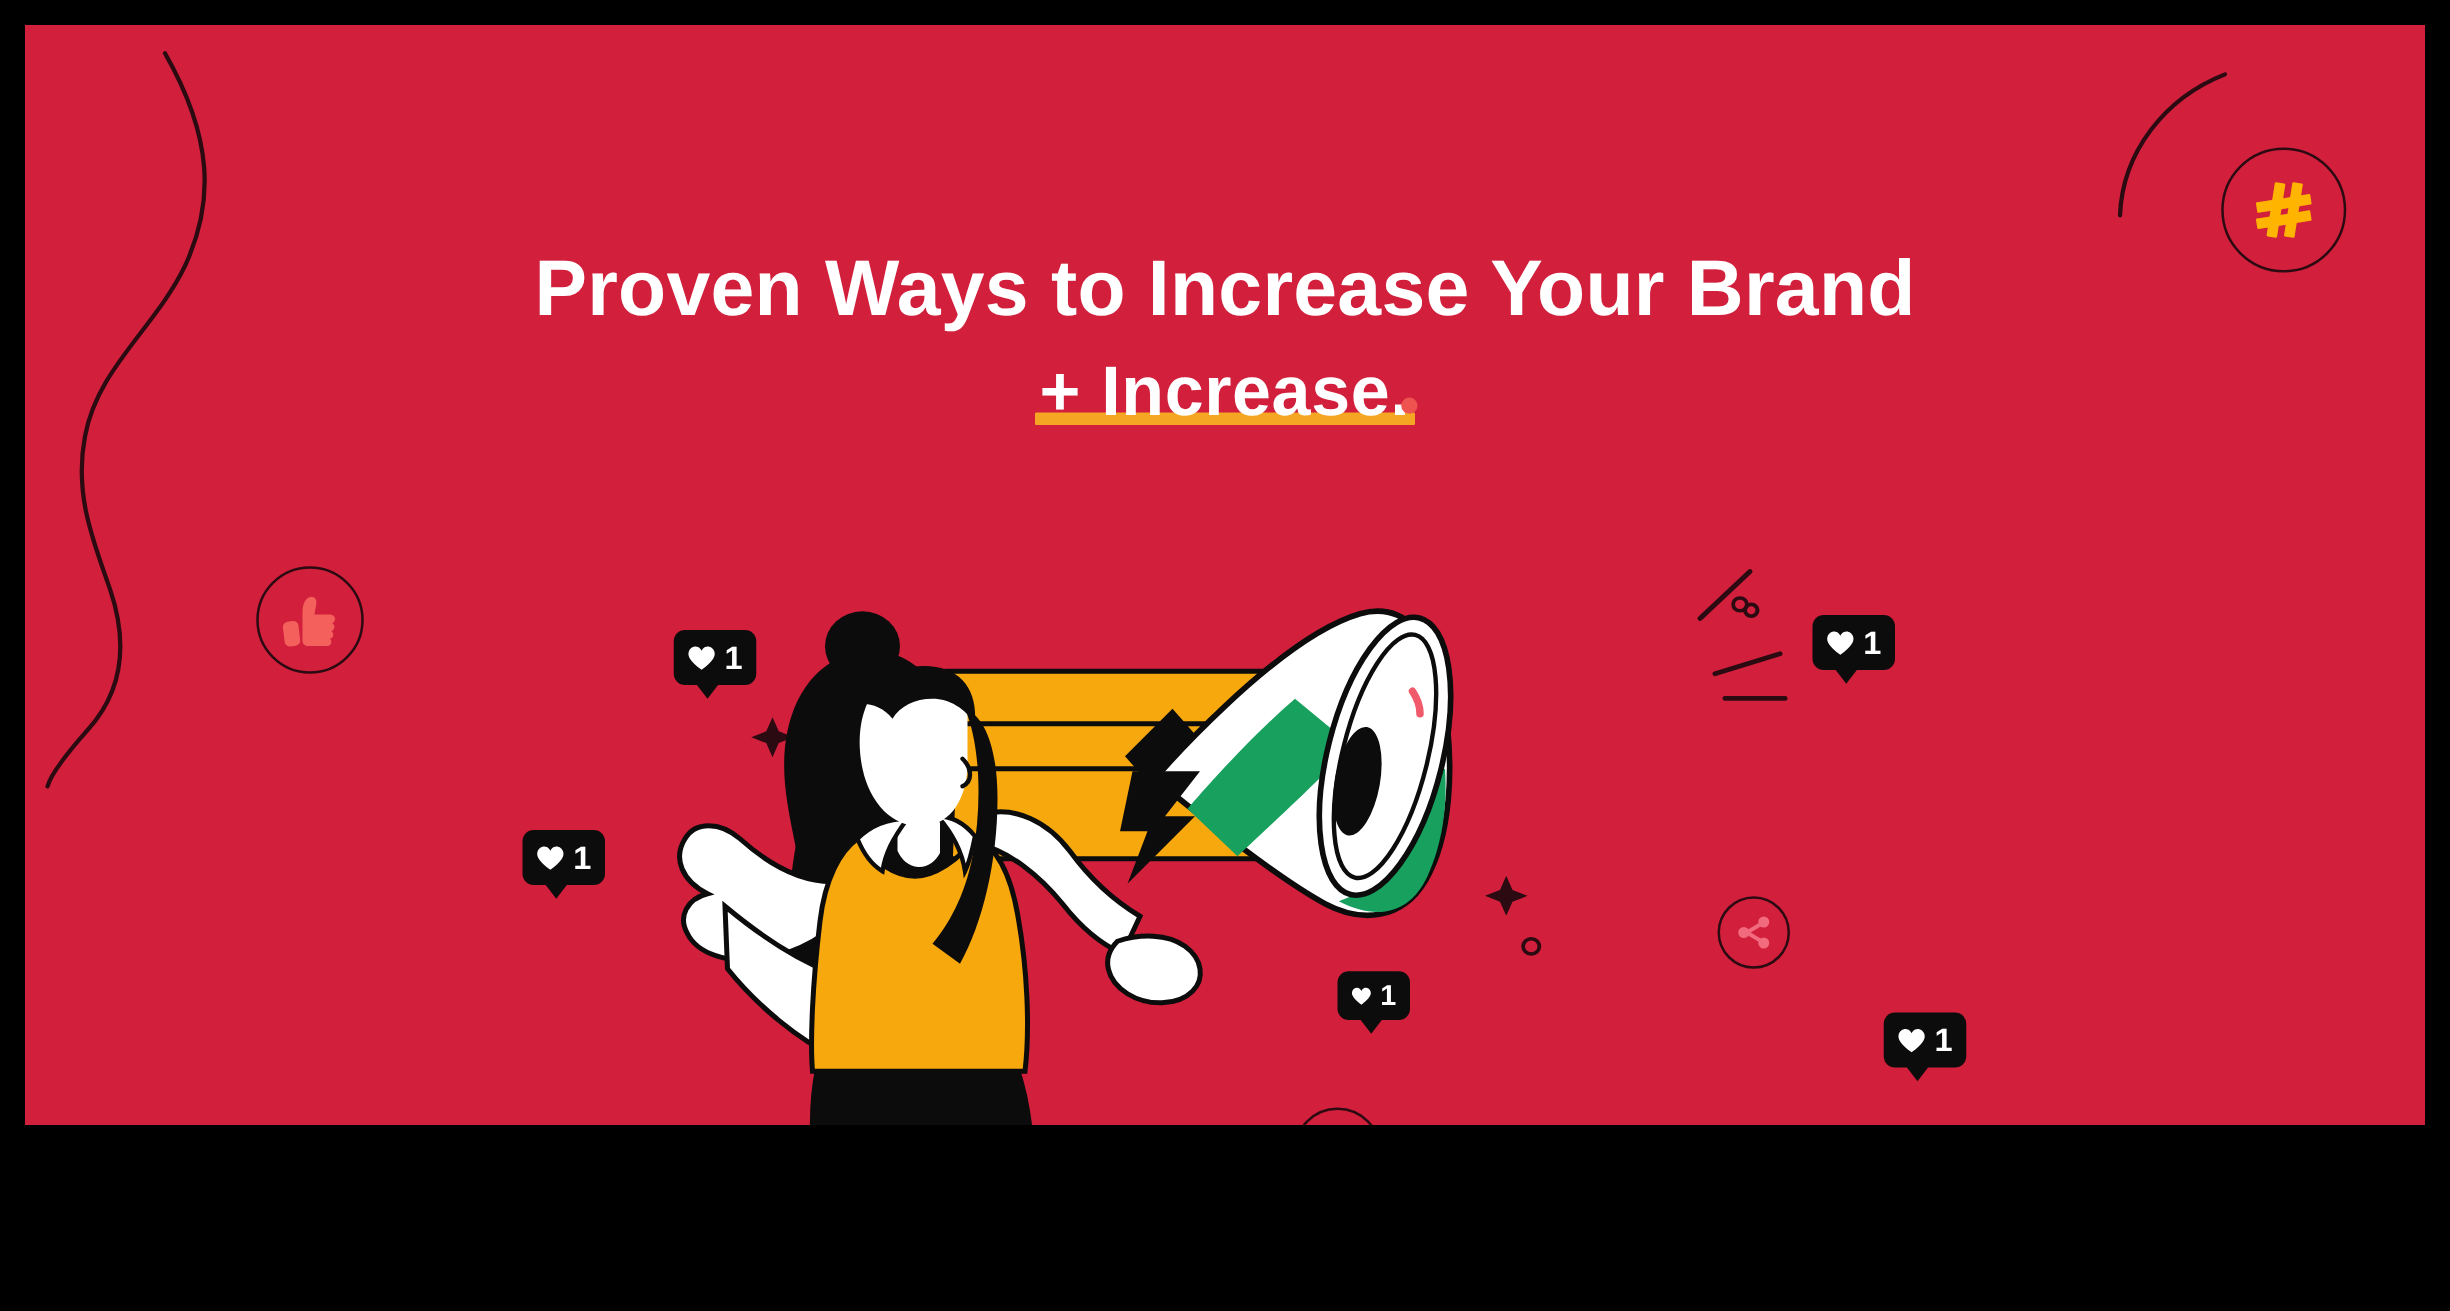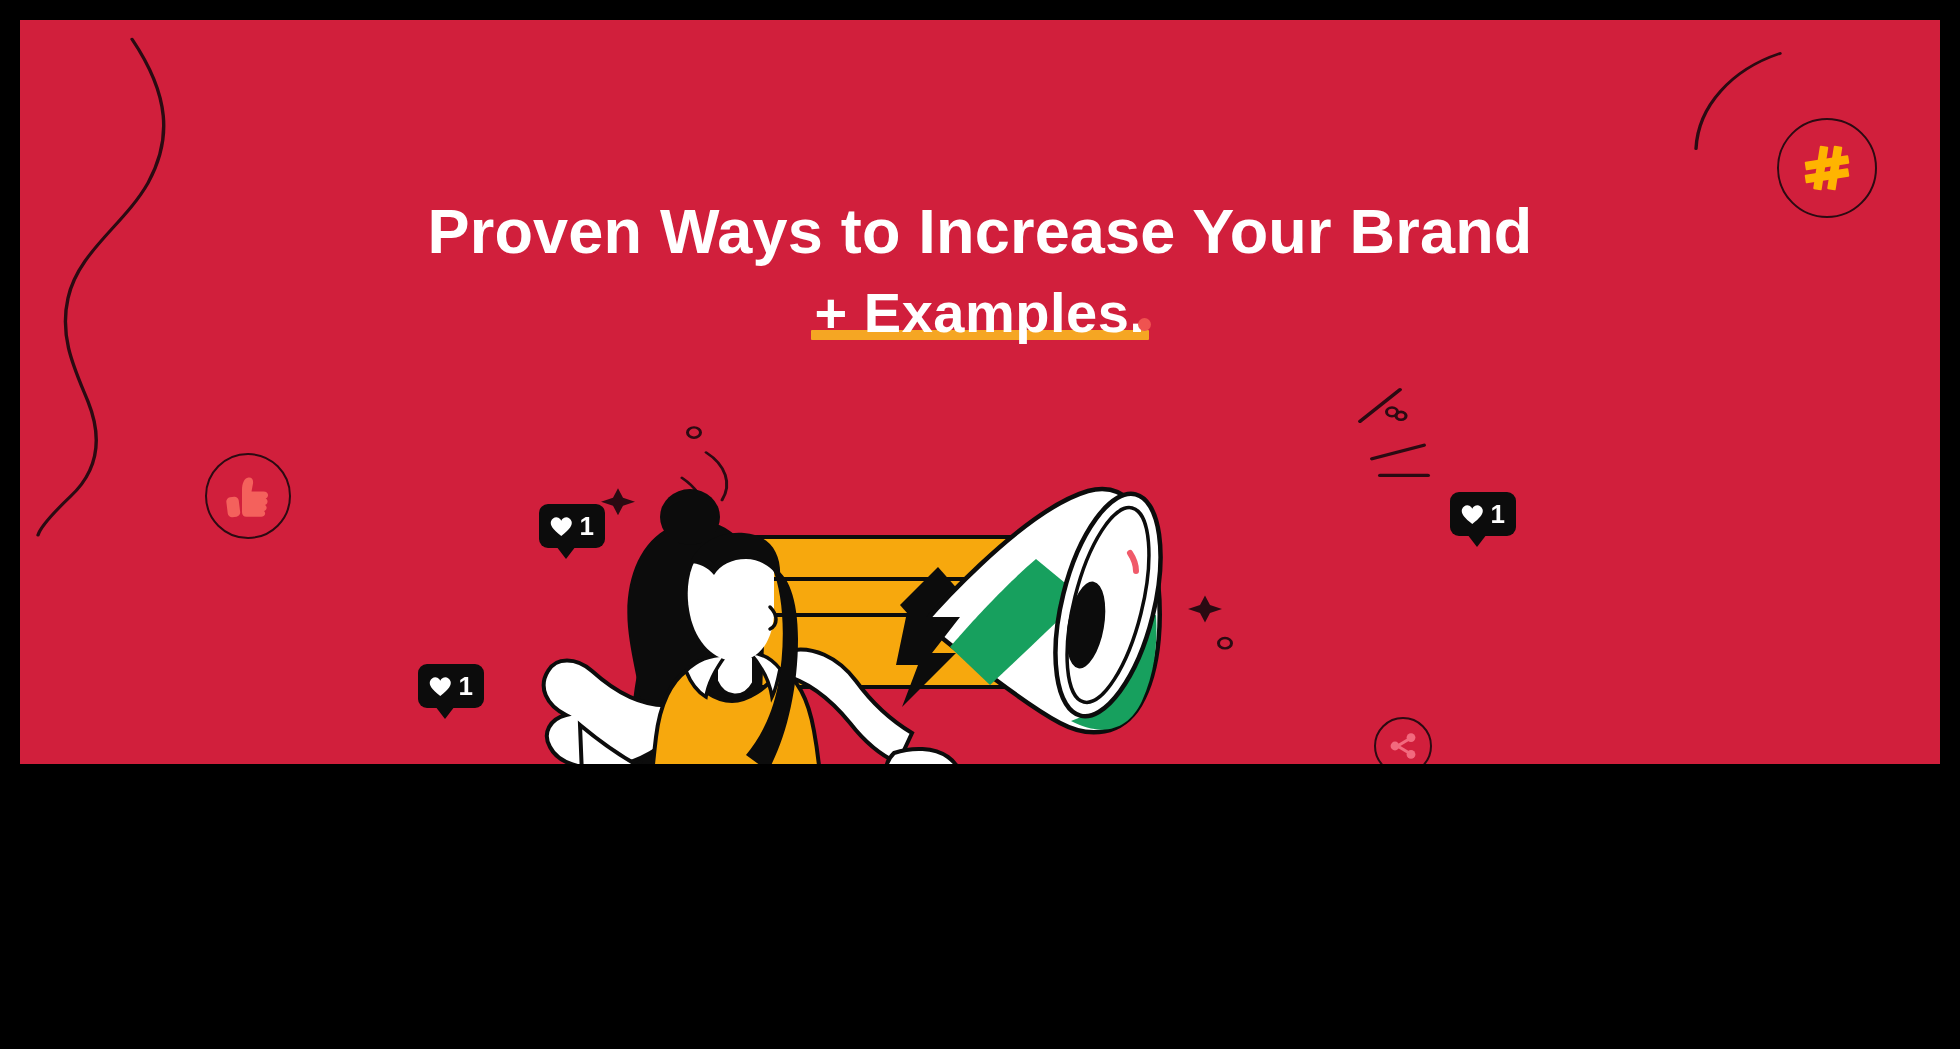--- a/index.html
+++ b/index.html
@@ -19,21 +19,21 @@
     height: 1049px;
     background: #000000;
   }
 
   
   #slide {
     position: absolute;
     left: 20px;
     top: 20px;
     width: 1920px;
-    height: 744px;
+    height: 880px;
     background: #d11f3c;
     overflow: hidden;
   }
 
   
   .deco-svg {
     position: absolute;
     left: 0;
     top: 0;
     width: 100%;
@@ -195,21 +195,21 @@
         <path d="M 1352 552 L 1404 535"></path>
         <path d="M 1360 573 L 1408 573"></path>
       </g>
       <circle cx="1381" cy="498" r="5" fill="none" stroke="#2b0a12" stroke-width="3.2"></circle>
     </svg>
 
     <div id="heading">
       <div id="title-line1">Proven Ways to Increase Your Brand</div>
       <div id="subtitle-wrap">
         <div id="subtitle-underline"></div>
-        <div id="subtitle">+ Examples.</div>
+        <div id="subtitle">+ Increase.</div>
         <div id="subtitle-dot"></div>
       </div>
     </div>
 
     <div class="circle-badge" id="badge-hashtag">
       <svg width="56" height="56" viewBox="0 0 56 56">
         <g fill="#ffb400">
           <rect x="17.5" y="6" width="8.5" height="44" rx="1" transform="rotate(9 21.7 28)"></rect>
           <rect x="31.5" y="6" width="8.5" height="44" rx="1" transform="rotate(9 35.7 28)"></rect>
           <rect x="6" y="18.5" width="44" height="8.5" rx="1" transform="rotate(-9 28 22.7)"></rect>

